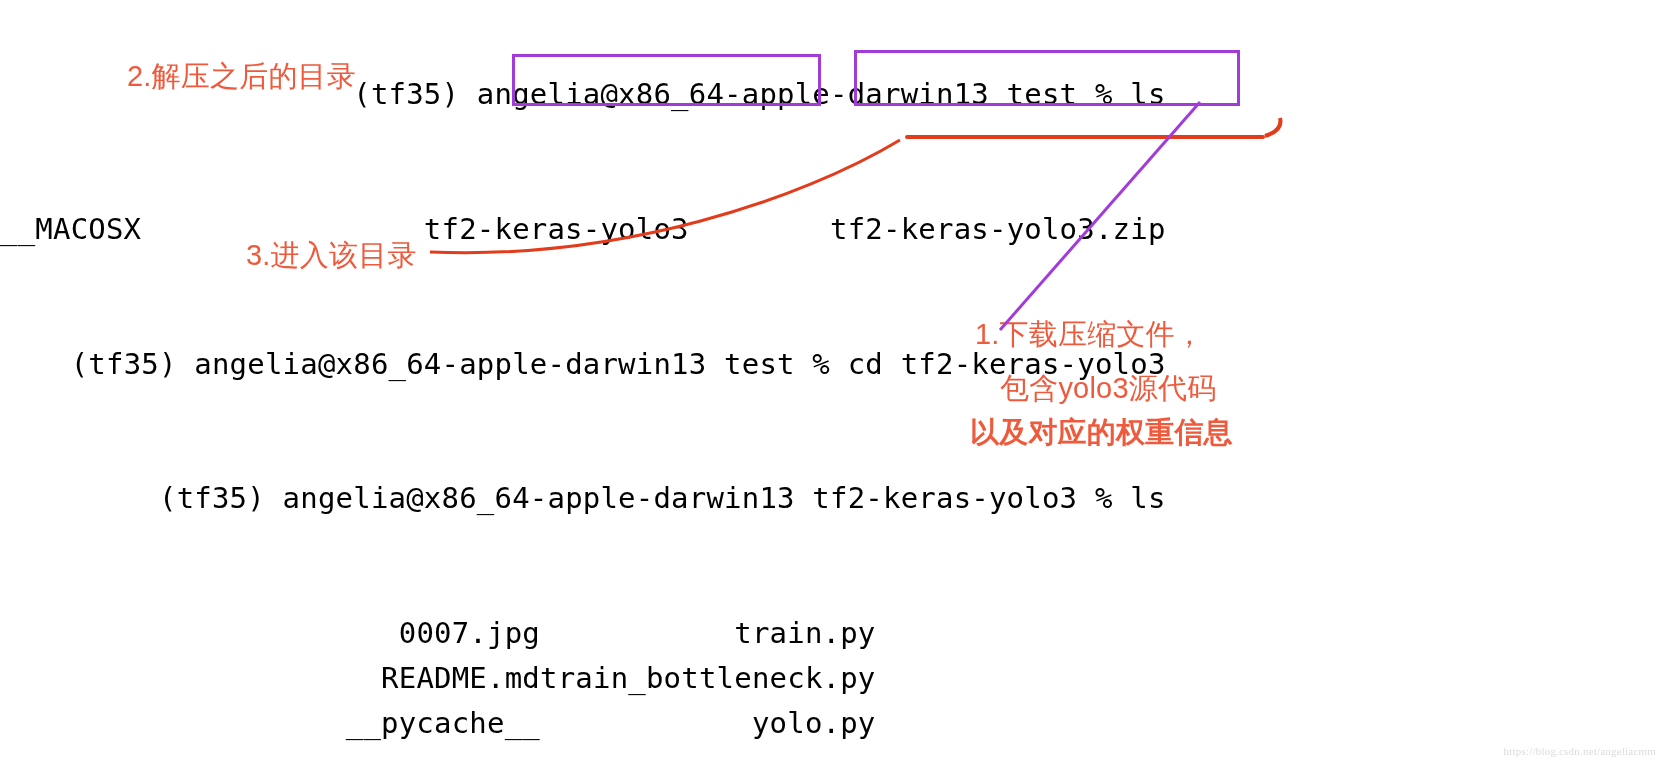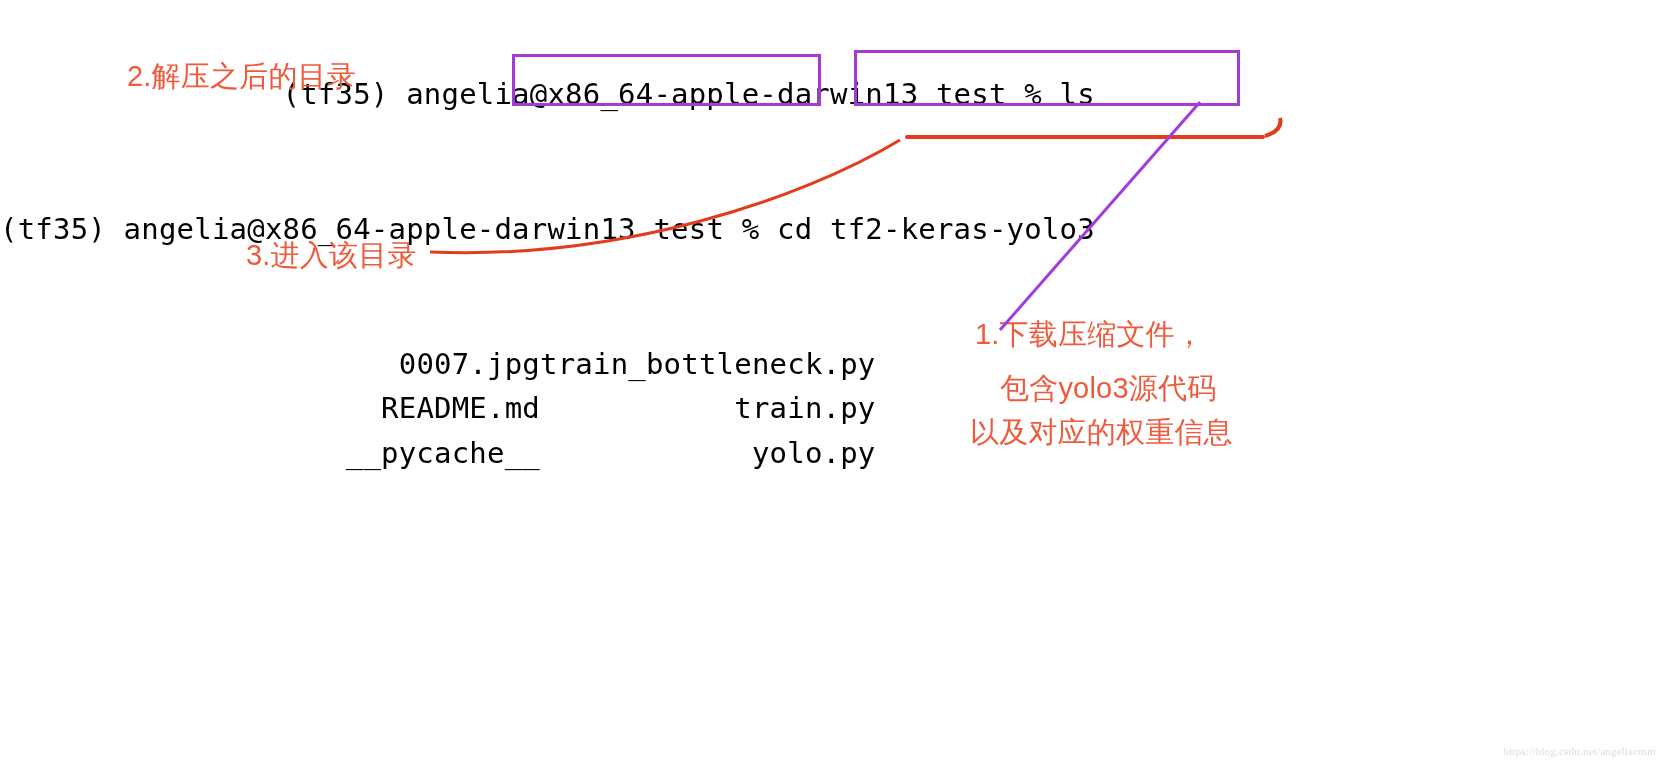--- a/index.html
+++ b/index.html
@@ -25,37 +25,39 @@
   
   .uline{position:absolute;border-bottom:4px solid #e33c1c;border-radius:2px;}
   svg.ov{position:absolute;left:0;top:0;overflow:visible;pointer-events:none;}
   .wm{position:absolute;right:8px;bottom:6px;font-family:Liberation Serif, serif;font-size:11px;color:#dcdcdc;}
 </style>
 </head>
 <body>
 
 <div class="term">
   <span class="row">(tf35) angelia@x86_64-apple-darwin13 test % ls</span>
+  <span class="row"><span>__MACOSX</span>                <span>tf2-keras-yolo3</span>        <span>tf2-keras-yolo3.zip</span></span>
   <span class="row">(tf35) angelia@x86_64-apple-darwin13 test % cd tf2-keras-yolo3</span>
+  <span class="row">(tf35) angelia@x86_64-apple-darwin13 tf2-keras-yolo3 % ls</span>
   <div class="cols">
     <div class="col-a" id="colA"><span class="row">0007.jpg</span><span class="row">README.md</span><span class="row">__pycache__</span></div>
-    <div class="col-b" id="colB"><span class="row">train_bottleneck.py</span><span class="row">train.py</span><span class="row">yolo.py</span></div>
+    <div class="col-b" id="colB"><span class="row">train.py</span><span class="row">train_bottleneck.py</span><span class="row">yolo.py</span></div>
   </div>
 </div>
 
 <div class="abox" style="left:512px;top:54px;width:303px;height:46px;"></div>
 <div class="abox" style="left:854px;top:50px;width:380px;height:50px;"></div>
 
 <div class="uline" style="left:905px;top:135px;width:360px;height:0;"></div>
 
 <div class="annot" style="left:127px;top:58px;">2.解压之后的目录</div>
 <div class="annot" style="left:246px;top:237px;">3.进入该目录</div>
 <div class="annot" style="left:975px;top:316px;">1.下载压缩文件，</div>
 <div class="annot" style="left:1000px;top:370px;">包含yolo3源代码</div>
-<div class="annot" style="left:970px;top:414px;">以及对应的权重信息</div>
+<div class="annot" style="left:970px;top:414px;font-weight:bold;">以及对应的权重信息</div>
 
 <svg class="ov" width="1664" height="766">
 
   <path d="M 430 252 C 620 260, 800 200, 900 140" stroke="#e33c1c" stroke-width="3" fill="none"></path>
 
   <path d="M 1200 102 L 1000 330" stroke="#a23bd8" stroke-width="3" fill="none"></path>
 
   <path d="M 1265 136 C 1278 132, 1282 126, 1280 118" stroke="#e33c1c" stroke-width="4" fill="none"></path>
 </svg>
 

